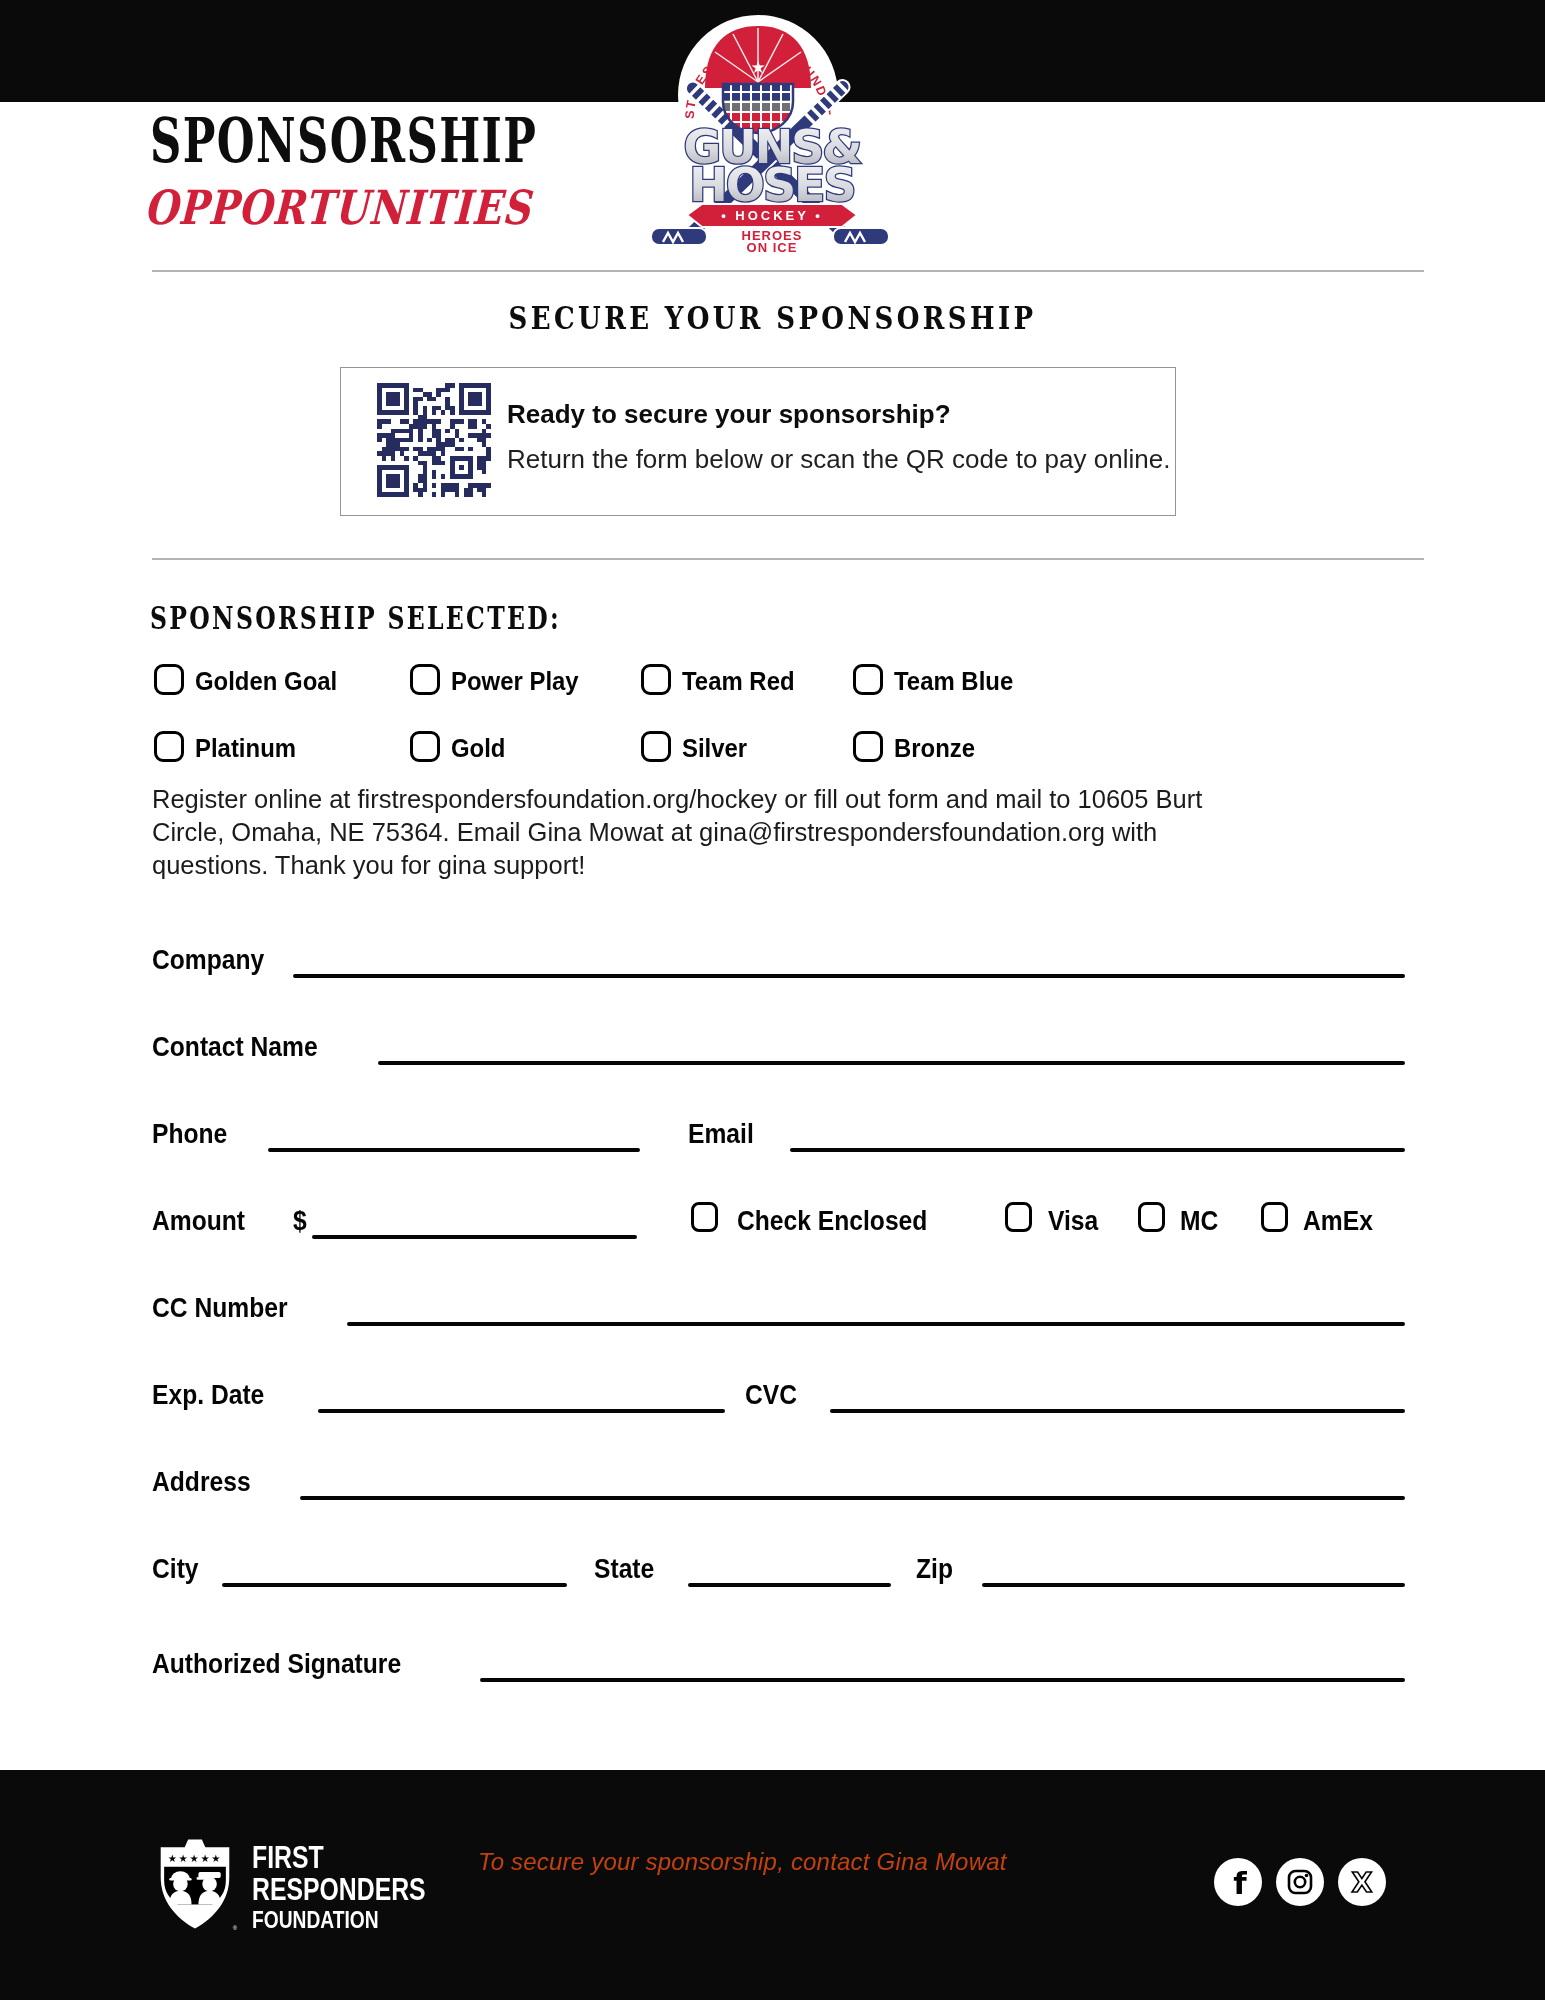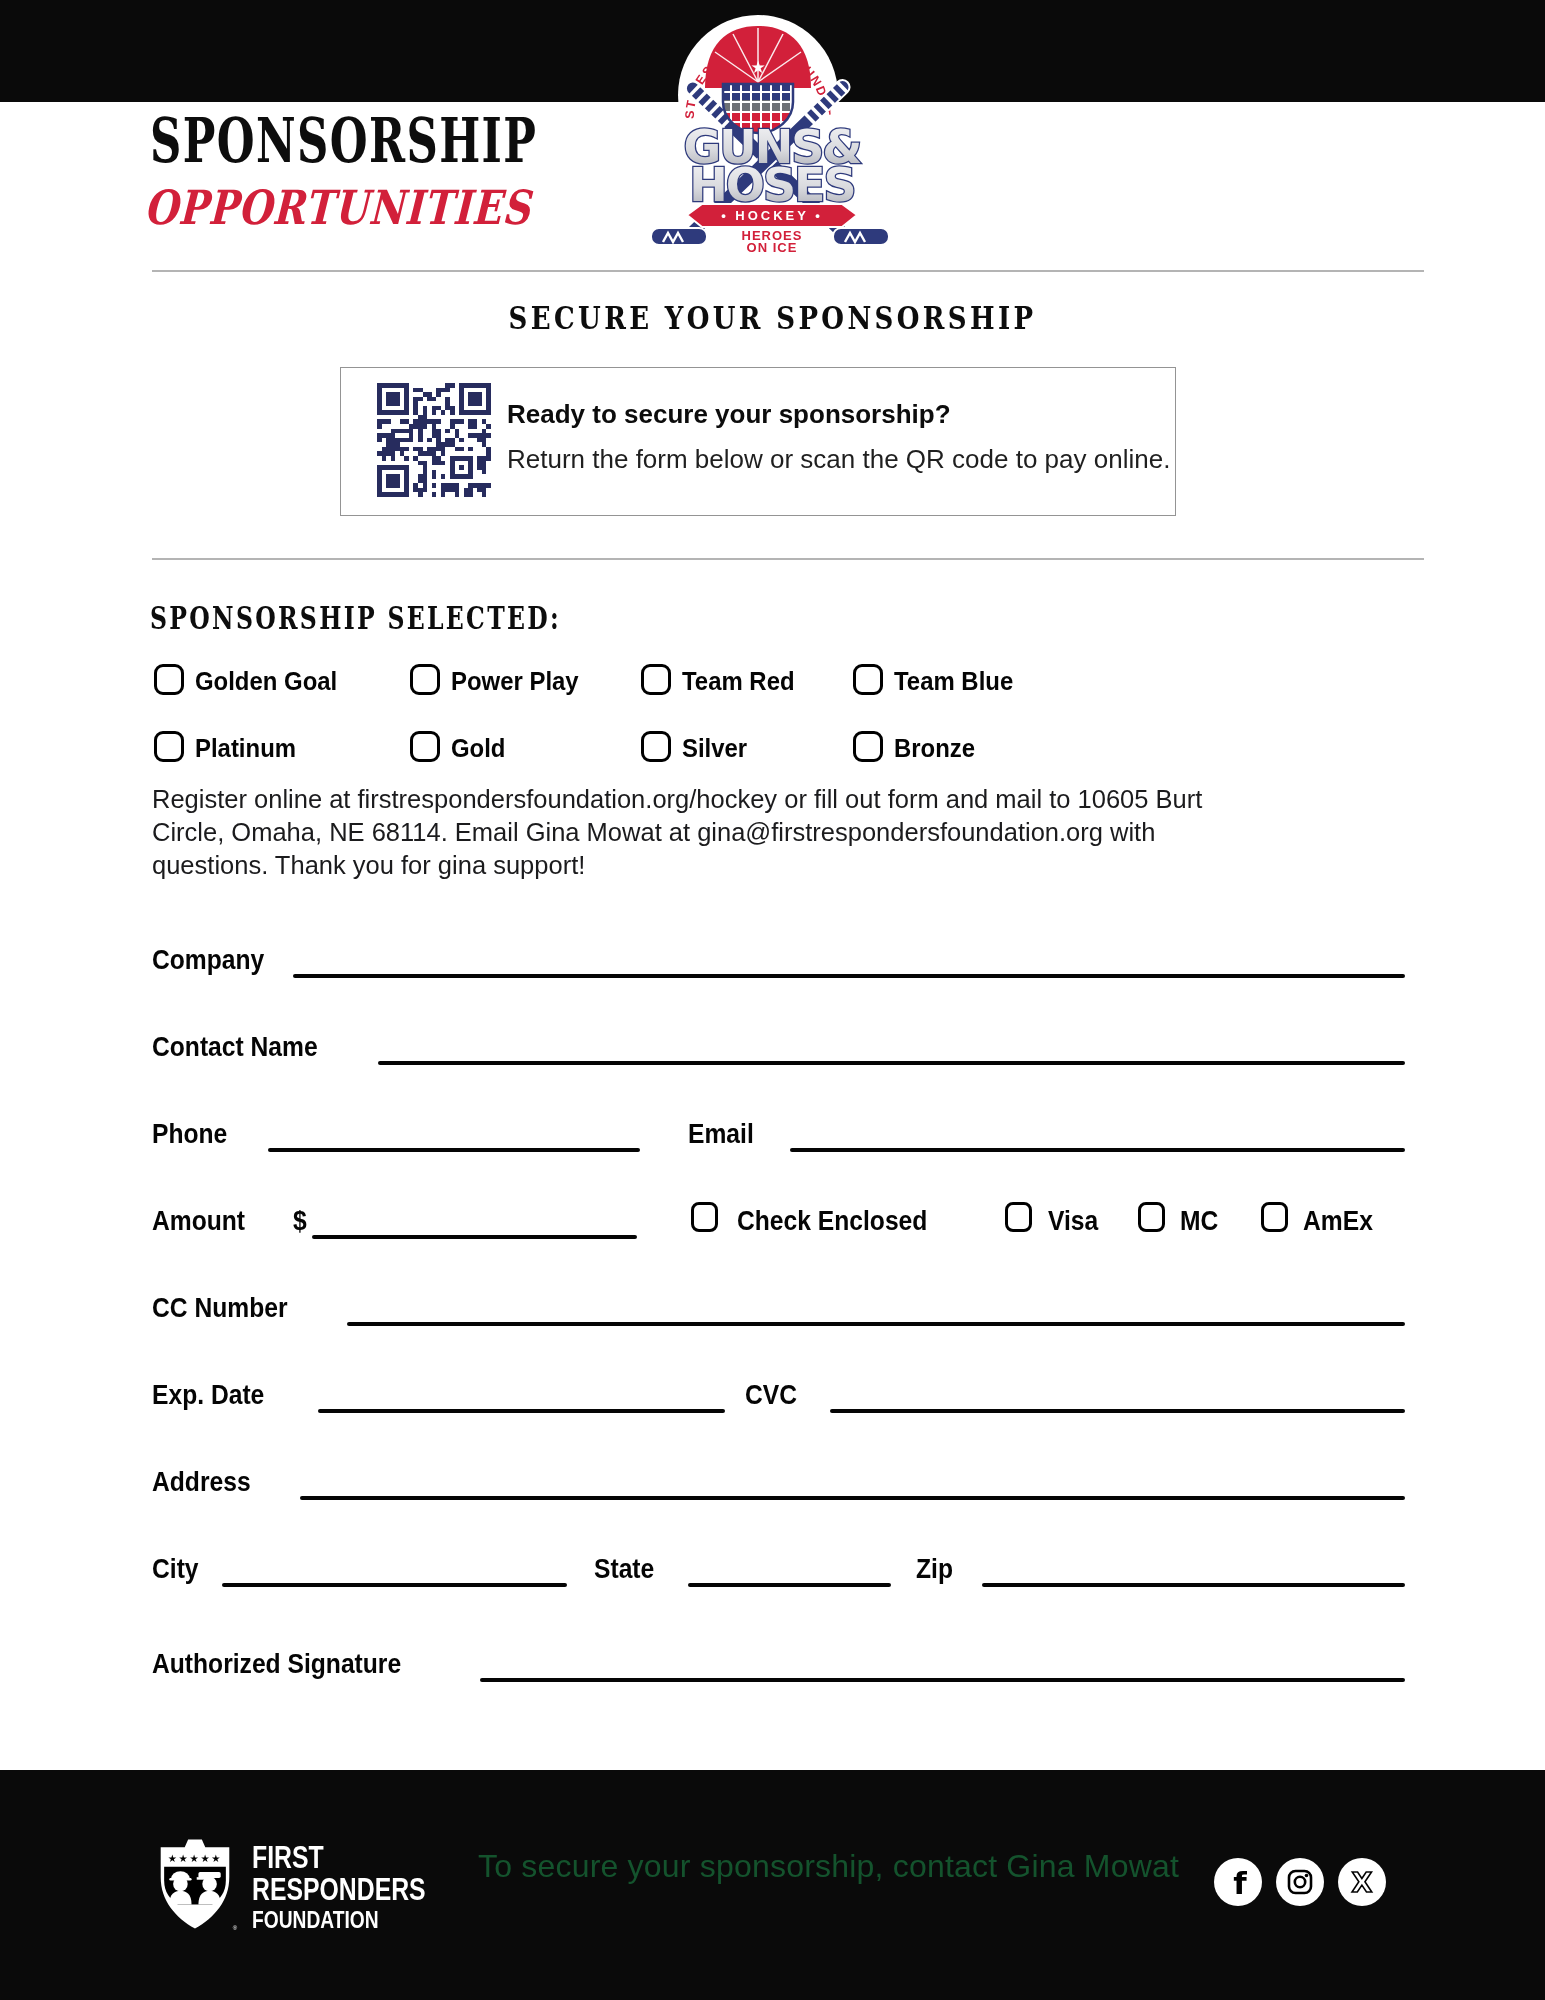--- a/index.html
+++ b/index.html
@@ -24,21 +24,21 @@
   .cb{position:absolute;width:30px;height:31px;border:3.5px solid #000;border-radius:9px;background:#fff;box-sizing:border-box;}
   .cb.small{width:27px;height:30px;border-width:3px;border-radius:8px;}
   .cblabel{position:absolute;font-size:26px;font-weight:bold;color:#050505;white-space:nowrap;
            transform:scaleX(.92);transform-origin:left top;}
   .para{left:152px;top:783px;width:1260px;font-size:25.5px;line-height:33px;color:#1b1b1d;}
   .para span{display:block;white-space:nowrap;}
   .flabel{position:absolute;font-size:28px;font-weight:bold;color:#050505;white-space:nowrap;
           transform:scaleX(.88);transform-origin:left top;}
   .fline{position:absolute;height:4px;background:#050505;border-radius:2px;}
   .org{position:absolute;color:#fff;font-weight:bold;white-space:nowrap;transform:scaleX(.8);transform-origin:left top;}
-  .fmsg{position:absolute;color:#14532d;font-size:32px;font-weight:300;white-space:nowrap;letter-spacing:.2px;}
+  .fmsg{position:absolute;color:#c2410c;font-size:24px;font-weight:300;white-space:nowrap;letter-spacing:.2px;font-style:italic;}
   .sicon{position:absolute;width:48px;height:48px;}
 </style>
 </head>
 <body>
 
 <div class="page">
 
   <div class="abs topbar"></div>
 
   <div class="abs slab title1">SPONSORSHIP</div>
@@ -332,21 +332,21 @@
   <span class="cblabel" style="left:195px;top:733px;">Platinum</span>
   <div class="cb" style="left:410px;top:731px;"></div>
   <span class="cblabel" style="left:451px;top:733px;">Gold</span>
   <div class="cb" style="left:641px;top:731px;"></div>
   <span class="cblabel" style="left:682px;top:733px;">Silver</span>
   <div class="cb" style="left:853px;top:731px;"></div>
   <span class="cblabel" style="left:894px;top:733px;">Bronze</span>
 
   <div class="abs para">
     <span>Register online at firstrespondersfoundation.org/hockey or fill out form and mail to 10605 Burt</span>
-    <span>Circle, Omaha, NE 68114. Email Gina Mowat at gina@firstrespondersfoundation.org with</span>
+    <span>Circle, Omaha, NE 75364. Email Gina Mowat at gina@firstrespondersfoundation.org with</span>
     <span>questions. Thank you for gina support!</span>
   </div>
 
   <span class="flabel" style="left:152px;top:944px;">Company</span>
   <div class="fline" style="left:293px;top:974px;width:1112px;"></div>
 
   <span class="flabel" style="left:152px;top:1031px;">Contact Name</span>
   <div class="fline" style="left:378px;top:1061px;width:1027px;"></div>
 
   <span class="flabel" style="left:152px;top:1118px;">Phone</span>

